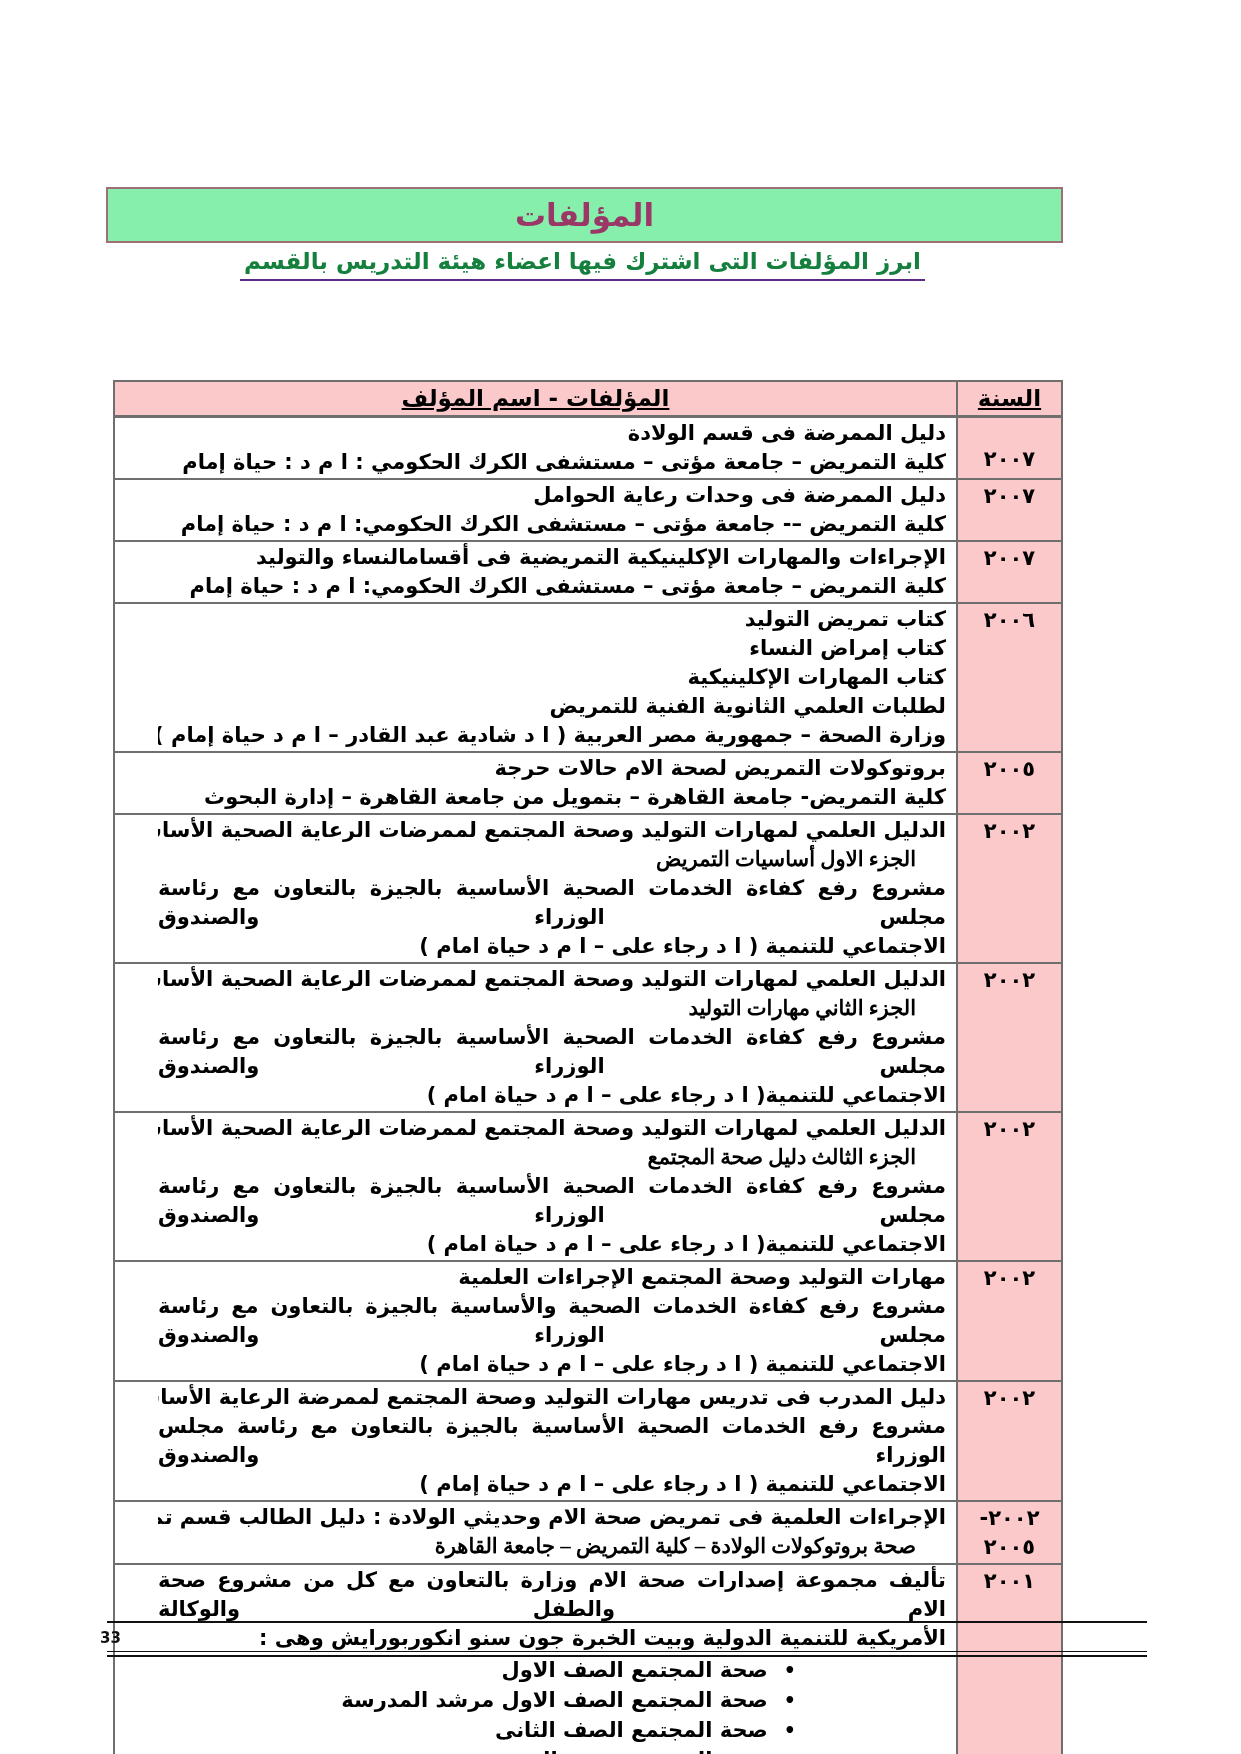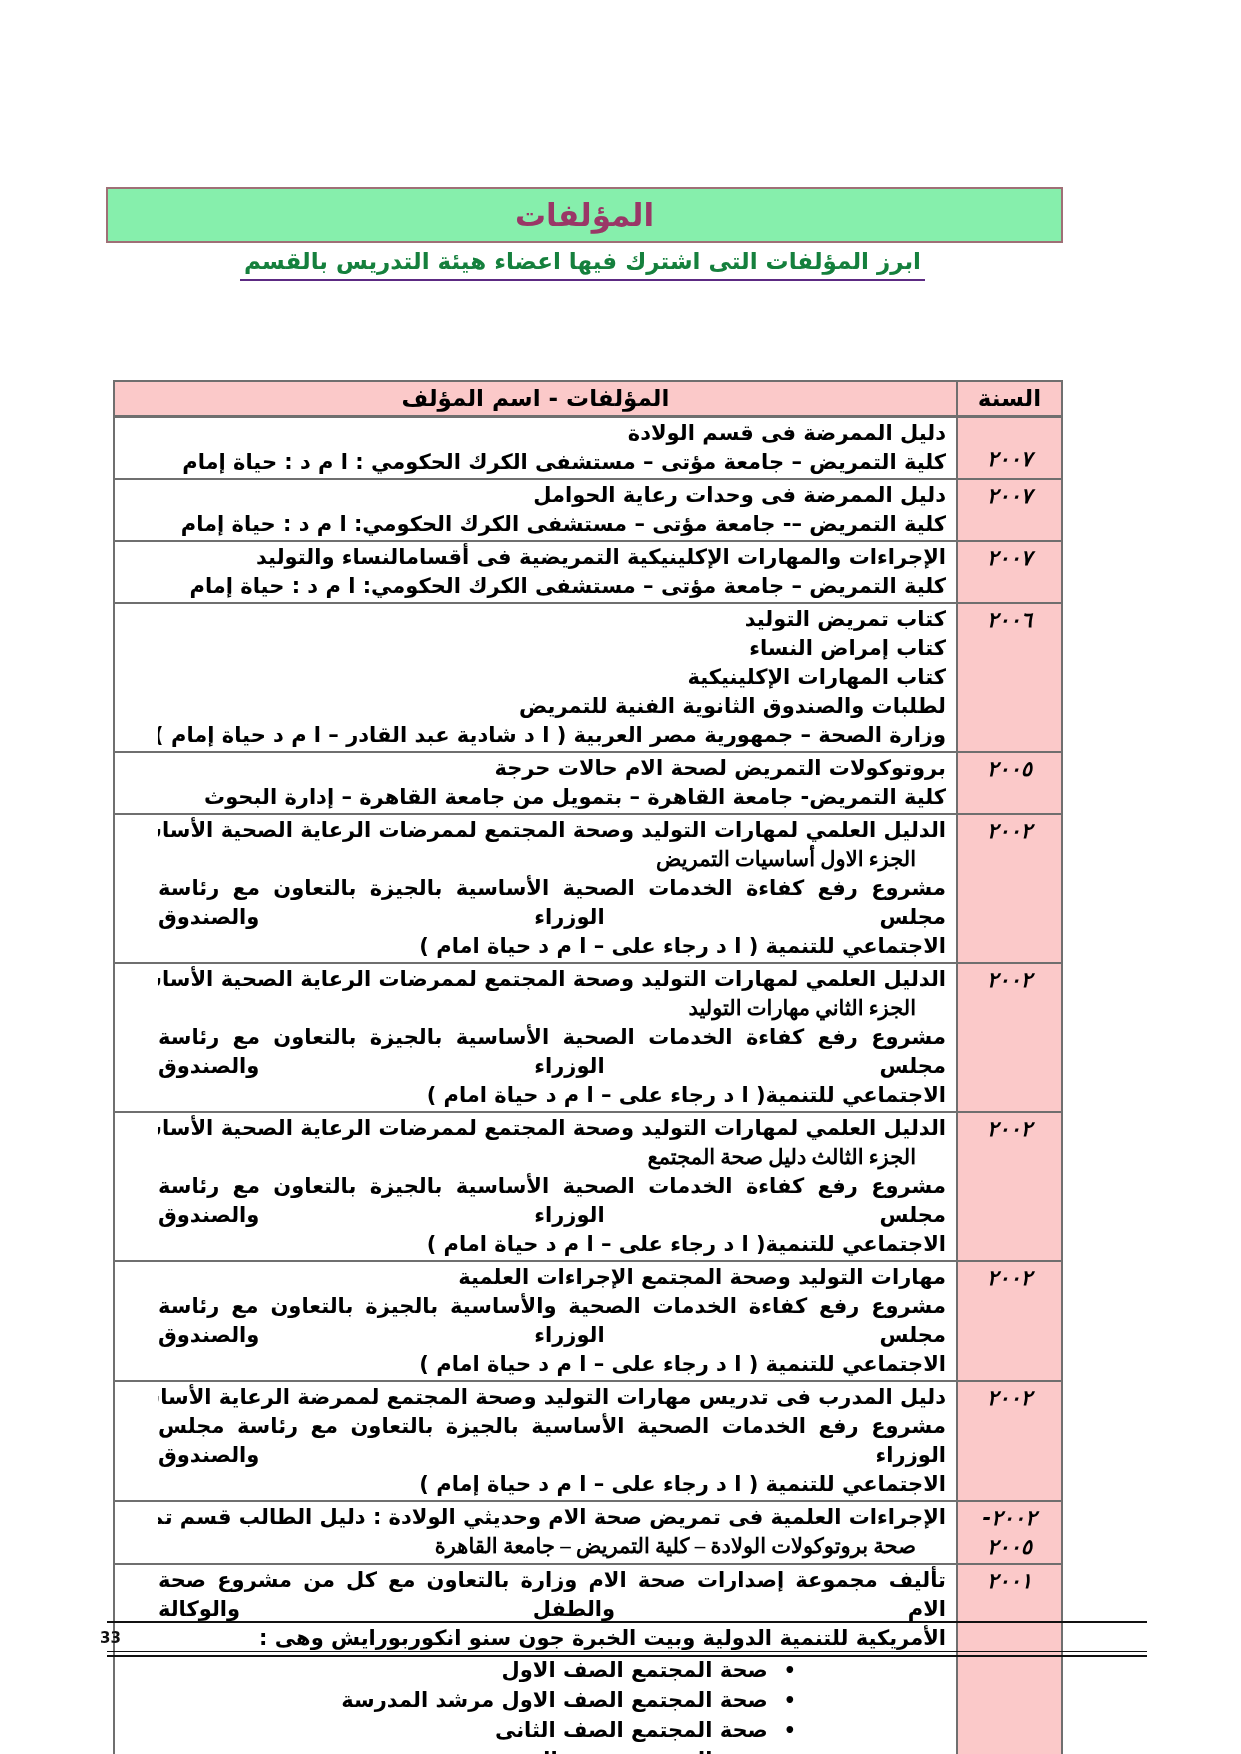--- a/index.html
+++ b/index.html
@@ -33,28 +33,28 @@
   }
   table.pub-table td{
     border:2px solid #6F6F6F;
     vertical-align:top;
   }
   table.pub-table tr.data-row td{
     border-top:2px solid #222222;
   }
   td.hdr{
     background:#FBC9C9;text-align:center;font-size:23px;
-    height:31px;line-height:31px;border-bottom:3px solid #6F6F6F !important;
+    height:31px;line-height:31px;border-bottom:3px solid #6F6F6F !important;text-decoration:underline;
   }
   td.year-cell{
     background:#FBC9C9;text-align:center;font-size:21px;
     padding-top:2px;
   }
   td.year-cell.vbottom{vertical-align:bottom;padding-bottom:4px;}
-  td.year-cell .yr{line-height:29px;letter-spacing:2px;font-style:italic;}
+  td.year-cell .yr{line-height:29px;letter-spacing:2px;}
   td.content-cell{
     background:#ffffff;padding:1px 10px 1px 8px;font-size:21px;
   }
   .cline{line-height:29px;text-align:right;white-space:nowrap;overflow:hidden;margin-left:35px;}
   .cline.indent{padding-right:30px;font-family:Liberation Serif, serif;}
   .cline.stretch{
     white-space:normal;text-align:justify;text-align-last:justify;
   }
   ul.bullets{
     margin:2px 150px 0 0;padding:0;list-style:none;
@@ -129,21 +129,21 @@
         </td>
       </tr>
       <tr class="data-row" style="height: 145px;">
         <td class="year-cell">
           <div class="yr">٢٠٠٦</div>
         </td>
         <td class="content-cell">
           <div class="cline">كتاب تمريض التوليد</div>
           <div class="cline">كتاب إمراض النساء</div>
           <div class="cline">كتاب المهارات الإكلينيكية</div>
-          <div class="cline">لطلبات والصندوق الثانوية الفنية للتمريض</div>
+          <div class="cline">لطلبات العلمي الثانوية الفنية للتمريض</div>
           <div class="cline">وزارة الصحة – جمهورية مصر العربية  ( ا د شادية عبد القادر  – ا م د حياة إمام )</div>
         </td>
       </tr>
       <tr class="data-row" style="height: 59px;">
         <td class="year-cell">
           <div class="yr">٢٠٠٥</div>
         </td>
         <td class="content-cell">
           <div class="cline">بروتوكولات التمريض لصحة الام حالات حرجة</div>
           <div class="cline">كلية التمريض- جامعة القاهرة – بتمويل من جامعة القاهرة – إدارة البحوث</div>

